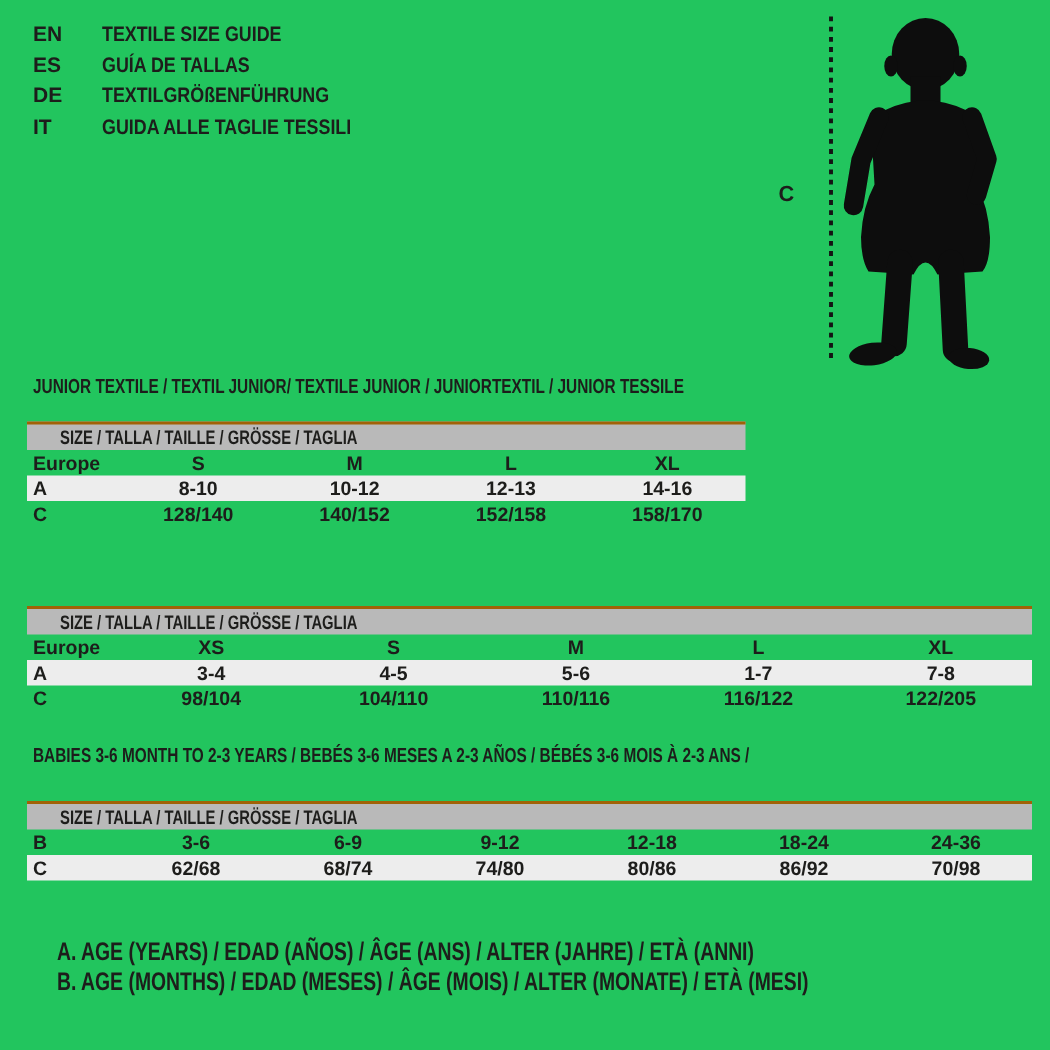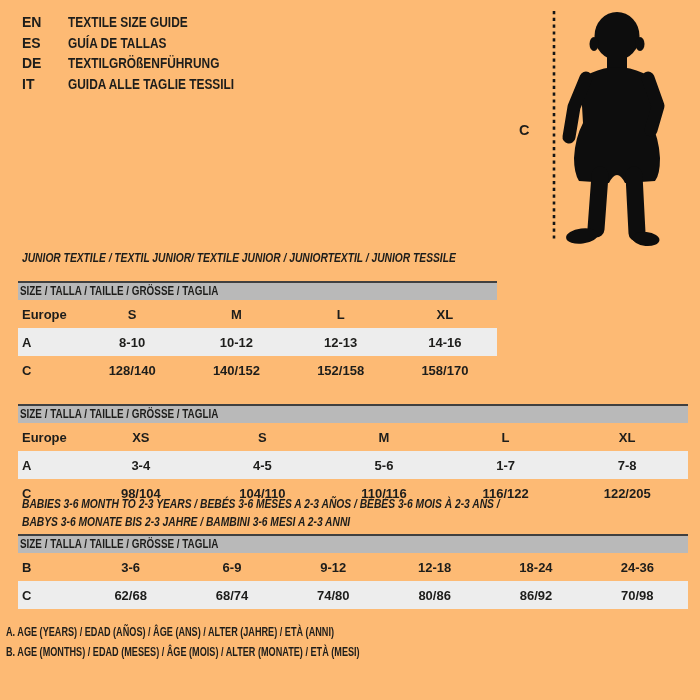--- a/index.html
+++ b/index.html
@@ -1,48 +1,48 @@
 <!DOCTYPE html>
 <html><head>
 <meta charset="utf-8">
 <style>
   html,body { margin:0; padding:0; background:#fff; }
   .page {
     position:relative; width:700px; height:700px; overflow:hidden;
-    background:#fdba74; color:#1d1d1b;
+    background:#22c55e; color:#1d1d1b;
     font-family:"Liberation Sans", sans-serif; font-weight:700;
   }
   
   .cond  { display:inline-block; transform:scaleX(0.76); transform-origin:0 50%; white-space:nowrap; }
   .cond-m{ display:inline-block; transform:scaleX(0.85); transform-origin:0 50%; white-space:nowrap; }
 
   
   .langs { position:absolute; left:22px; top:12px; }
   .lang-row { display:flex; height:20.5px; align-items:center; font-size:14px; }
   .lang-code { width:46px; }
 
   
   .figure { position:absolute; left:505px; top:3px; width:190px; height:248px; }
   .figure svg { display:block; }
   .measure-label { position:absolute; left:519px; top:122px; font-size:14.5px; }
 
   
-  .tbl-title { position:absolute; left:22px; font-size:13.5px; line-height:18px;font-style:italic; }
+  .tbl-title { position:absolute; left:22px; font-size:13.5px; line-height:18px; }
   .size-table { position:absolute; left:18px; font-size:13px; }
   .t-header {
     box-sizing:border-box; height:19px; background:#b9b9b9;
-    border-top:2px solid #404040; display:flex; align-items:flex-start; padding-left:2px;
+    border-top:2px solid #a16207; display:flex; align-items:center; padding-left:22px;
   }
-  .t-row { display:flex; height:28px; align-items:center; }
+  .t-row { display:flex; height:17px; align-items:center; }
   .t-row.shaded { background:#ededed; }
   .t-label { width:62px; padding-left:4px; box-sizing:border-box; }
   .t-cell { flex:1; text-align:center; }
 
   
-  .legend { position:absolute; left:6px; top:625px; font-size:12px; }
+  .legend { position:absolute; left:38px; top:625px; font-size:17px; }
   .legend-line { height:19.5px; }
 
   sub.small { font-size:9px; vertical-align:-3px; }
 </style>
 </head>
 <body>
 
 <div class="page">
 
   <div class="langs">
@@ -139,23 +139,22 @@
     <div class="t-row">
       <span class="t-label">C</span>
       <span class="t-cell">98/104</span>
       <span class="t-cell">104/110</span>
       <span class="t-cell">110/116</span>
       <span class="t-cell">116/122</span>
       <span class="t-cell">122/205</span>
     </div>
   </div>
 
-  <div class="tbl-title" style="top:495px;">
+  <div class="tbl-title" style="top:495px;text-align:center;">
     <div><span class="cond">BABIES 3-6 MONTH TO 2-3 YEARS / BEBÉS 3-6 MESES A 2-3 AÑOS / BÉBÉS 3-6 MOIS À 2-3 ANS /</span></div>
-    <div><span class="cond">BABYS 3-6 MONATE BIS 2-3 JAHRE / BAMBINI 3-6 MESI A 2-3 ANNI</span></div>
   </div>
   <div class="size-table" style="top:534px; width:670px;">
     <div class="t-header">
       <span class="cond">SIZE / TALLA / TAILLE / GRÖSSE / TAGLIA</span>
     </div>
     <div class="t-row">
       <span class="t-label">B</span>
       <span class="t-cell">3-6</span>
       <span class="t-cell">6-9</span>
       <span class="t-cell">9-12</span>

